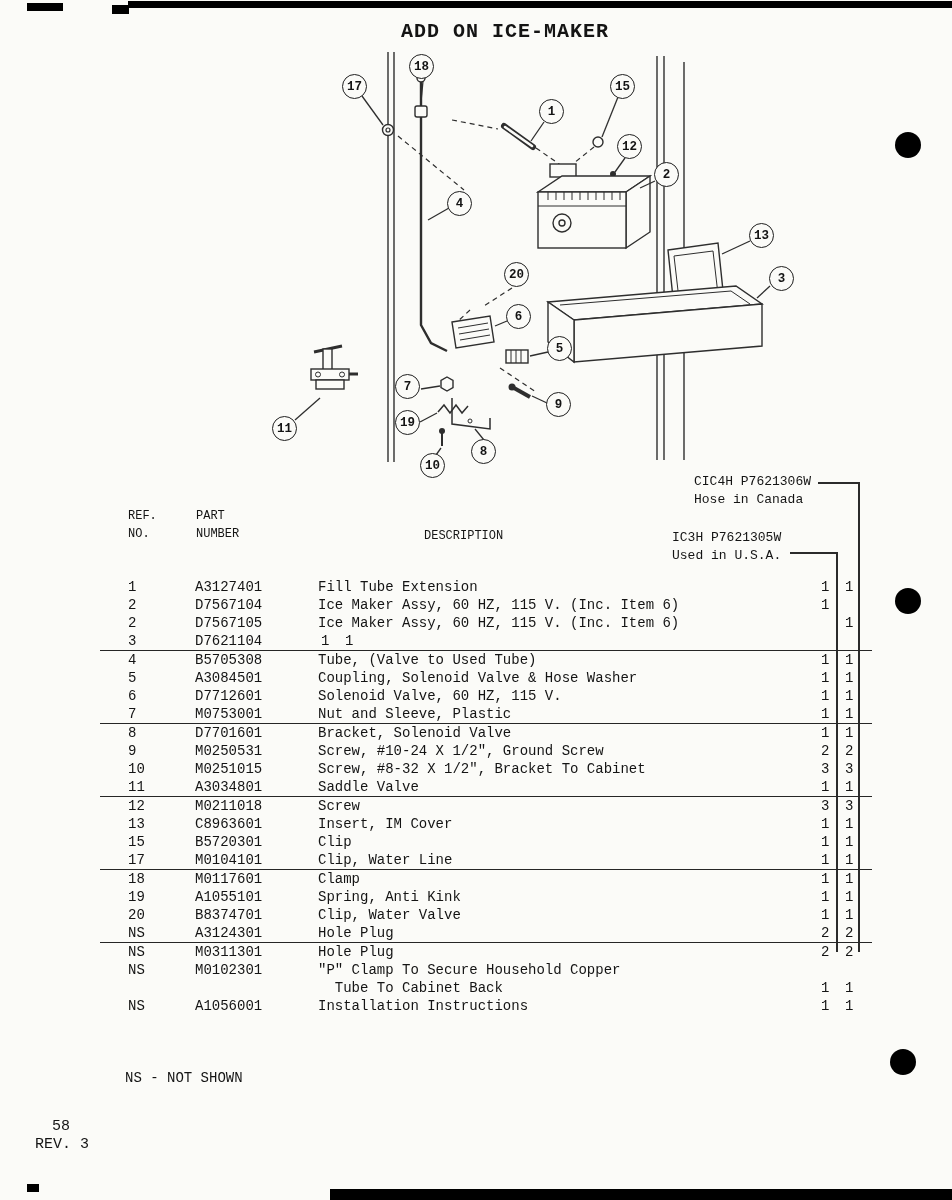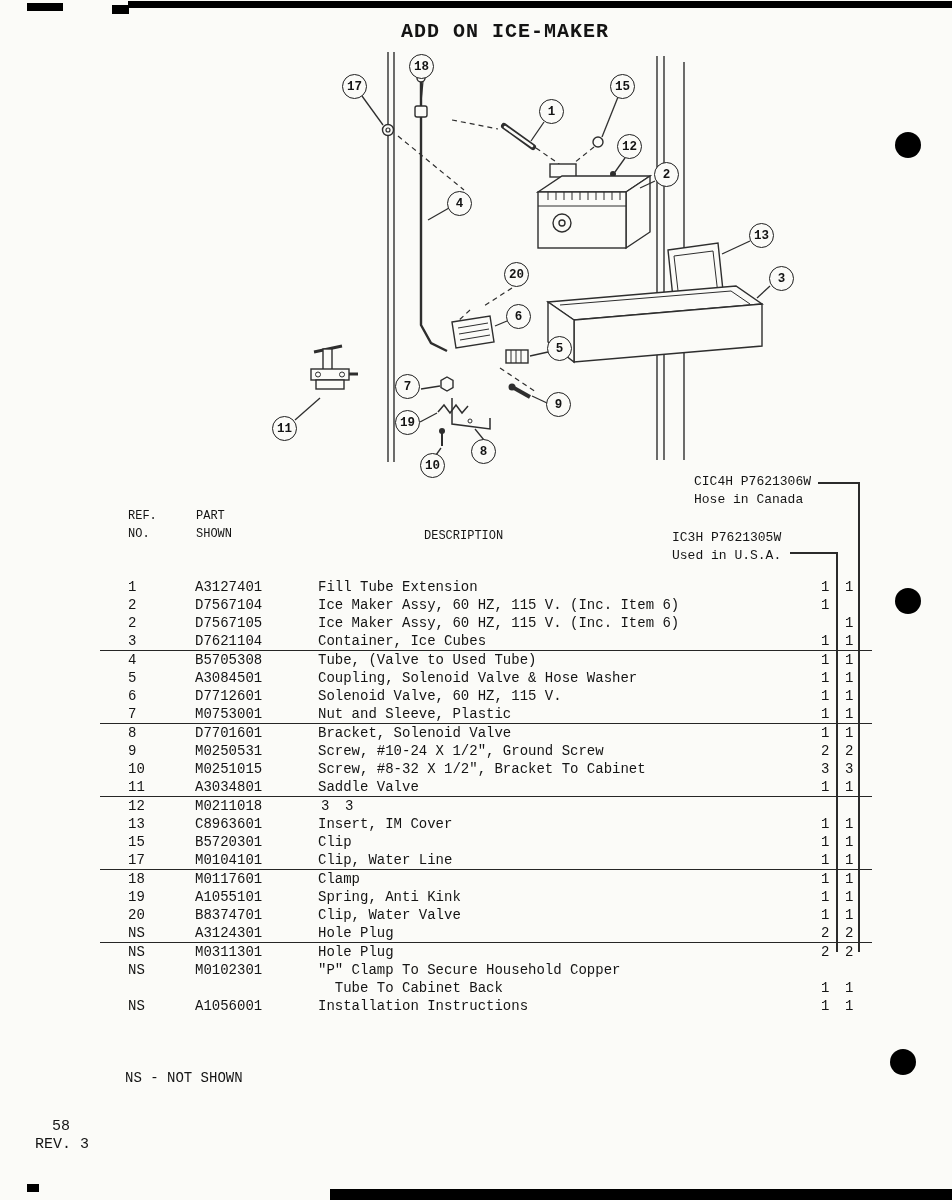--- a/index.html
+++ b/index.html
@@ -197,21 +197,21 @@
 <div class="abs model" style="left:672px;top:548px">Used in U.S.A.</div>
 
 <div class="hline" style="left:818px;top:482px;width:42px"></div>
 <div class="vline" style="left:858px;top:482px;height:470px"></div>
 <div class="hline" style="left:790px;top:552px;width:48px"></div>
 <div class="vline" style="left:836px;top:552px;height:400px"></div>
 
 <div class="abs hdr" style="left:128px;top:509px">REF.</div>
 <div class="abs hdr" style="left:128px;top:527px">NO.</div>
 <div class="abs hdr" style="left:196px;top:509px">PART</div>
-<div class="abs hdr" style="left:196px;top:527px">SHOWN</div>
+<div class="abs hdr" style="left:196px;top:527px">NUMBER</div>
 <div class="abs hdr" style="left:424px;top:529px">DESCRIPTION</div>
 
 <div id="parts-table">
   <div>
       <div class="prow">
         <span class="c-ref">1</span>
         <span class="c-part">A3127401</span>
         <span class="c-desc">Fill Tube Extension</span>
         <span class="c-q1">1</span>
         <span class="c-q2">1</span>
@@ -226,21 +226,20 @@
       <div class="prow">
         <span class="c-ref">2</span>
         <span class="c-part">D7567105</span>
         <span class="c-desc">Ice Maker Assy, 60 HZ, 115 V. (Inc. Item 6)</span>
         <span class="c-q1"></span>
         <span class="c-q2">1</span>
       </div>
       <div class="prow divider">
         <span class="c-ref">3</span>
         <span class="c-part">D7621104</span>
-        <span class="c-desc">Container, Ice Cubes</span>
         <span class="c-q1">1</span>
         <span class="c-q2">1</span>
       </div>
       <div class="prow">
         <span class="c-ref">4</span>
         <span class="c-part">B5705308</span>
         <span class="c-desc">Tube, (Valve to Used Tube)</span>
         <span class="c-q1">1</span>
         <span class="c-q2">1</span>
       </div>
@@ -289,20 +288,21 @@
       <div class="prow divider">
         <span class="c-ref">11</span>
         <span class="c-part">A3034801</span>
         <span class="c-desc">Saddle Valve</span>
         <span class="c-q1">1</span>
         <span class="c-q2">1</span>
       </div>
       <div class="prow">
         <span class="c-ref">12</span>
         <span class="c-part">M0211018</span>
+        <span class="c-desc">Screw</span>
         <span class="c-q1">3</span>
         <span class="c-q2">3</span>
       </div>
       <div class="prow">
         <span class="c-ref">13</span>
         <span class="c-part">C8963601</span>
         <span class="c-desc">Insert, IM Cover</span>
         <span class="c-q1">1</span>
         <span class="c-q2">1</span>
       </div>

